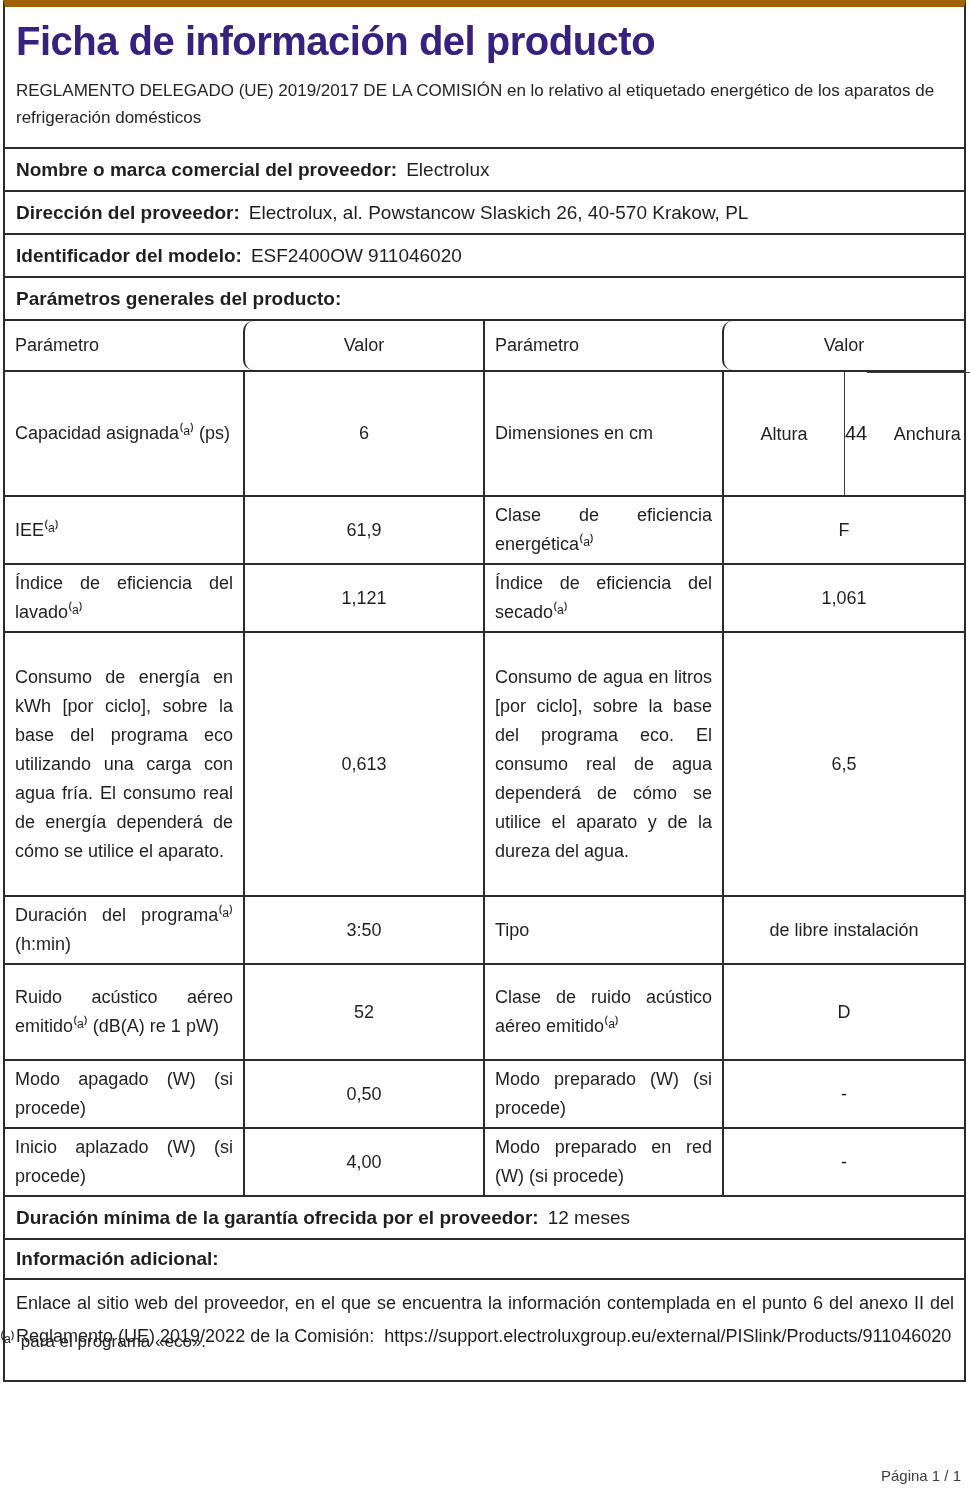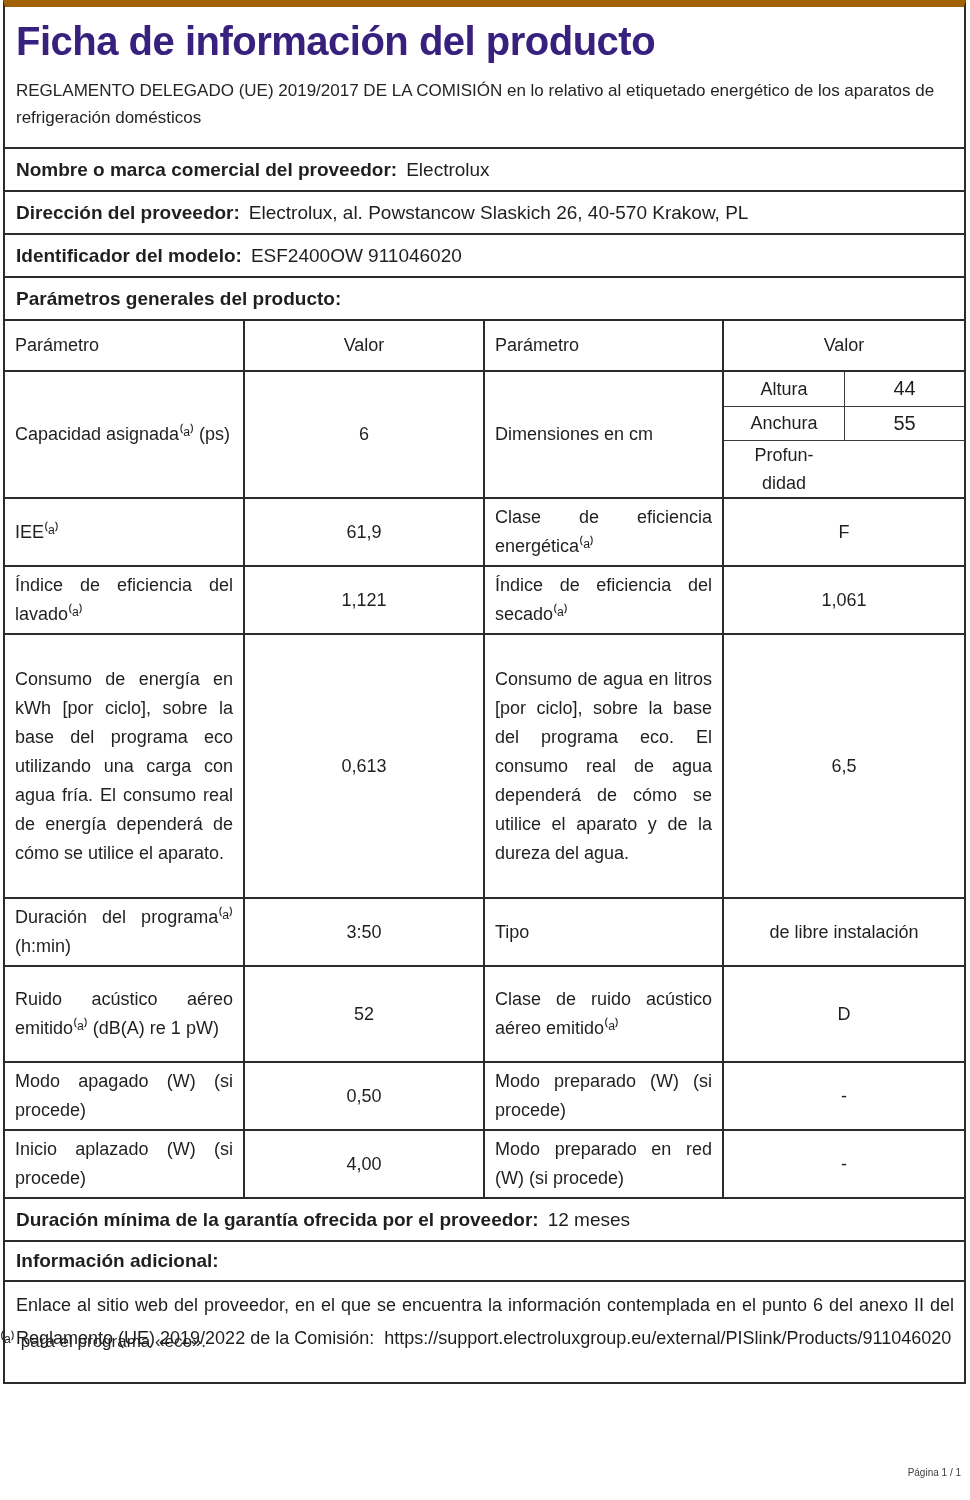--- a/index.html
+++ b/index.html
@@ -56,21 +56,21 @@
   
   .trow{
     border-top:2px solid var(--line);
     display:grid;
     grid-template-columns:238px 240px 239px 1fr;
   }
   .trow > div{min-width:0;}
   .trow > div + div{border-left:2px solid var(--line);}
   .hrow{min-height:35px;}
   .hcell{display:flex;align-items:center;font-size:18px;padding:14px 10px;}
-  .hcell.center{justify-content:center;}
+  .hcell.center{justify-content:center;border-radius:10px;}
   .pcell{
     display:flex;align-items:center;
     font-size:18px;line-height:29px;
     padding:4px 10px;
     text-align:justify;
   }
   .pcell > span{width:100%;}
   .vcell{
     display:flex;align-items:center;justify-content:center;
     font-size:18px;line-height:29px;
@@ -78,21 +78,21 @@
     padding:2px 6px;
   }
   .r-cap{min-height:125px;}
   .r-iee{min-height:64px;}
   .r-idx{min-height:65px;}
   .r-energy{min-height:264px;}
   .r-dur{min-height:58px;}
   .r-noise{min-height:96px;}
   .r-off{min-height:59px;}
   .r-delay{min-height:63px;}
-  .cell-dims{padding:0;display:flex;flex-direction:column;}
+  .cell-dims{padding:0;display:flex;flex-direction:row;}
   .dim-row{display:flex;flex:1;min-height:33px;}
   .dim-row + .dim-row{border-top:1px solid var(--subline);}
   .dim-row.tall{min-height:57px;}
   .dim-label{
     width:120px;display:flex;align-items:center;justify-content:center;
     font-size:18px;line-height:28px;text-align:center;padding:1px 14px;
   }
   .dim-value{
     flex:1;border-left:1px solid var(--subline);
     display:flex;align-items:center;justify-content:center;
@@ -112,21 +112,21 @@
     overflow-wrap:anywhere;
     color:#1d1d1d;
   }
   .footnote{
     position:absolute;left:0;top:1328px;
     font-size:17px;color:#222222;
   }
   .footnote .marker{font-size:18px;margin-right:6px;}
   .page-num{
     position:absolute;right:9px;top:1467px;
-    font-size:10px;color:#3d3d3d;
+    font-size:15px;color:#3d3d3d;
   }
 </style>
 </head>
 <body>
 
 <div class="page">
   <div class="doc">
 
     <div class="title-sec">
       <div class="doc-title">Ficha de información del producto</div>

